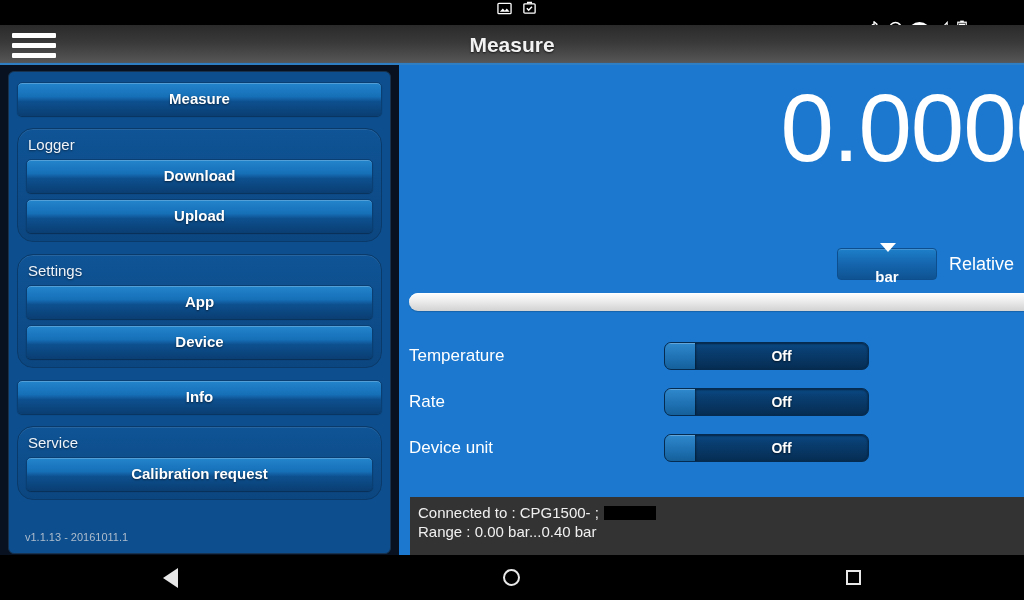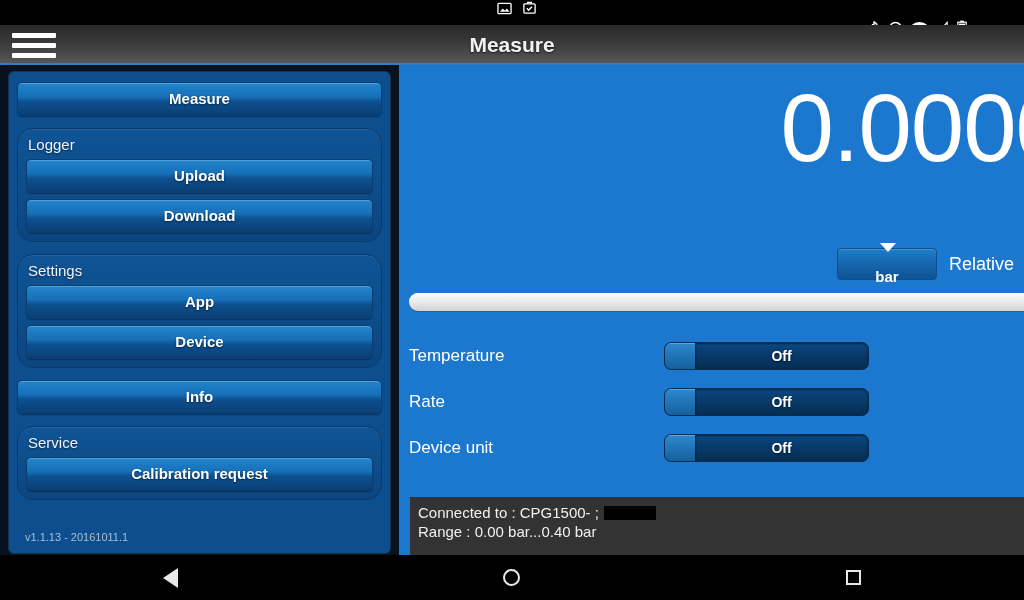--- a/index.html
+++ b/index.html
@@ -295,22 +295,22 @@
 
   <div class="content">
 
     <div class="sidebar">
       <div class="sidebar-inner">
 
         <div class="btn top">Measure</div>
 
         <div class="group">
           <div class="group-title">Logger</div>
+          <div class="btn">Download</div>
           <div class="btn">Upload</div>
-          <div class="btn">Download</div>
         </div>
 
         <div class="group">
           <div class="group-title">Settings</div>
           <div class="btn">App</div>
           <div class="btn">Device</div>
         </div>
 
         <div class="btn top">Info</div>
 

